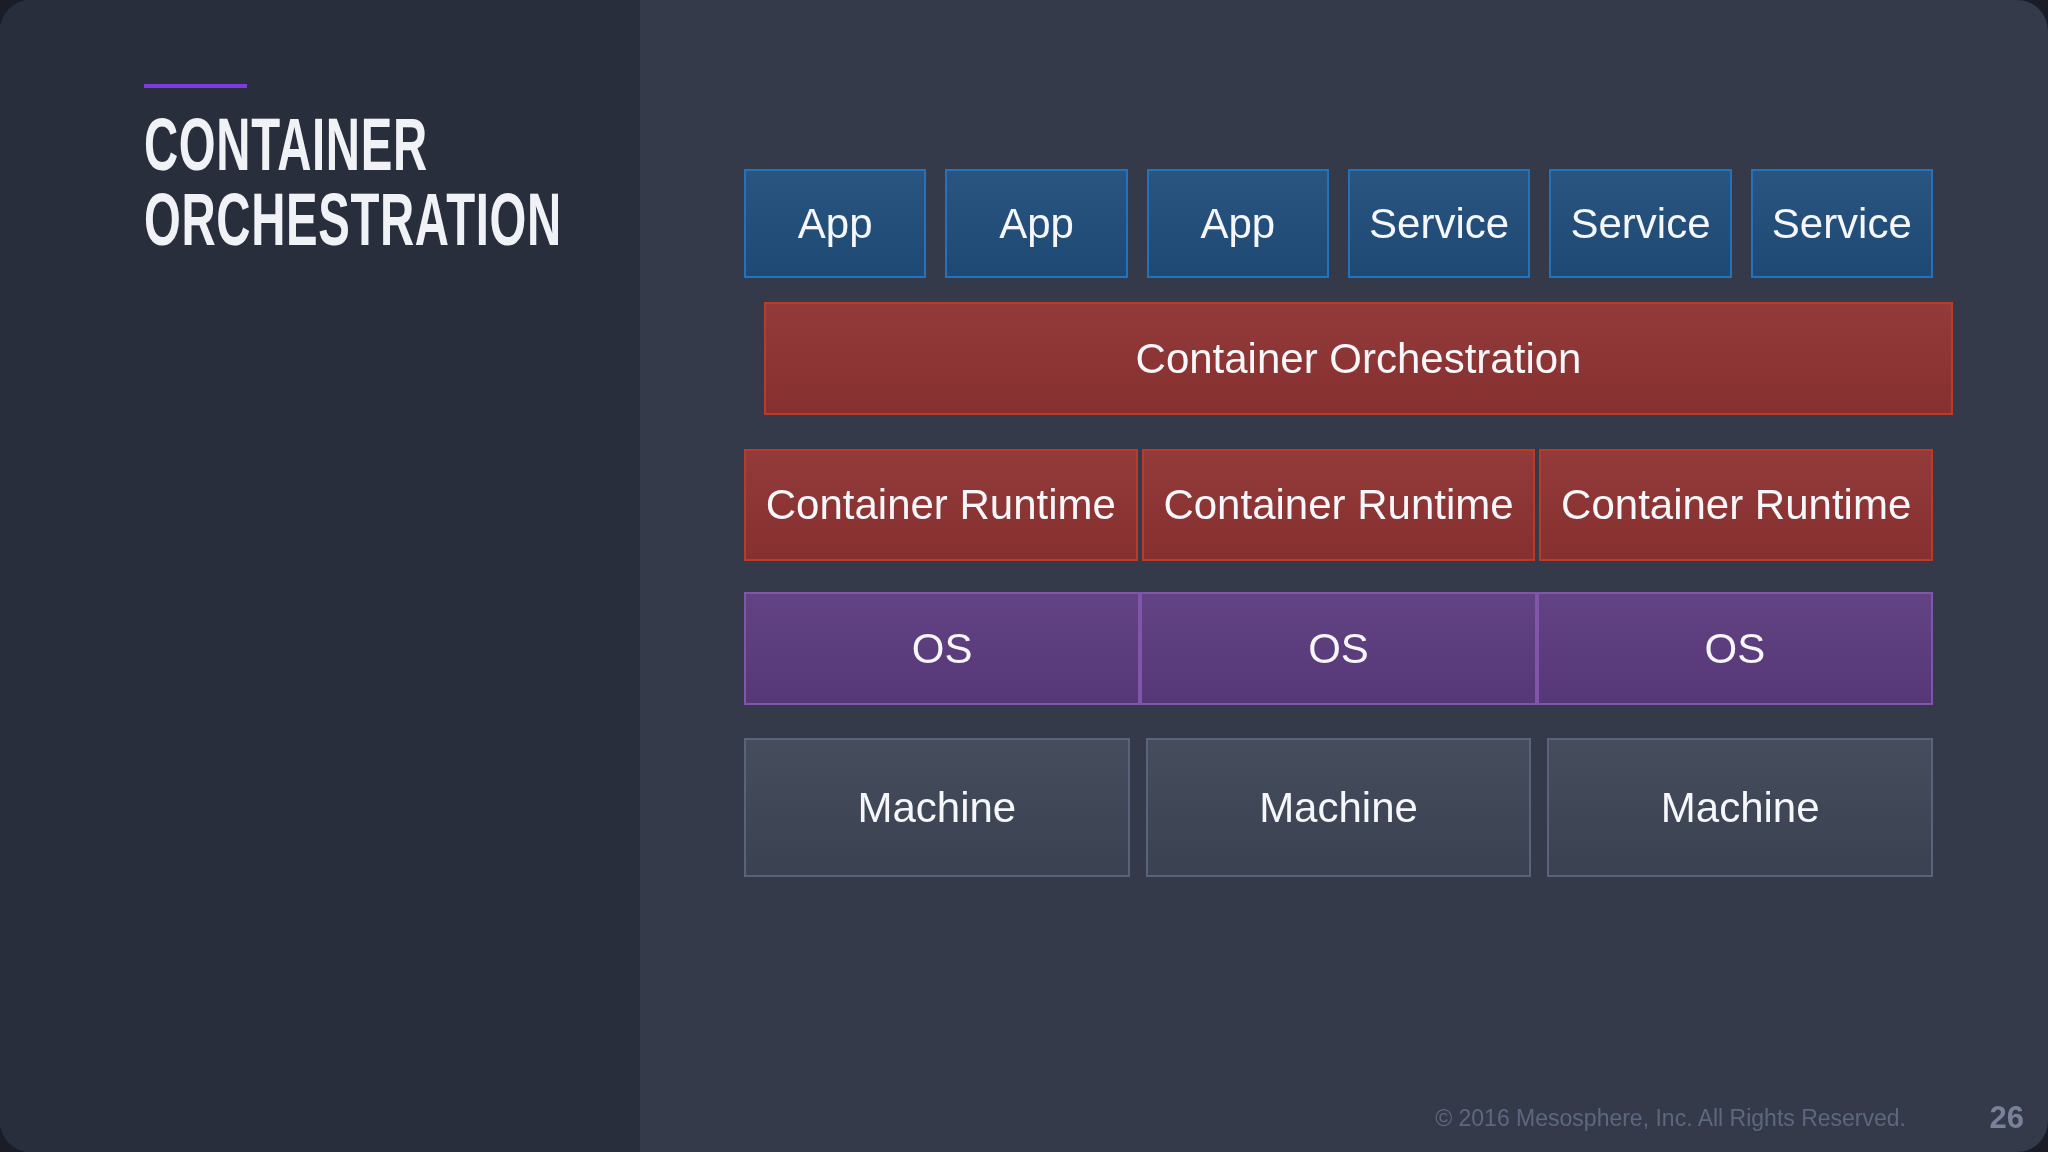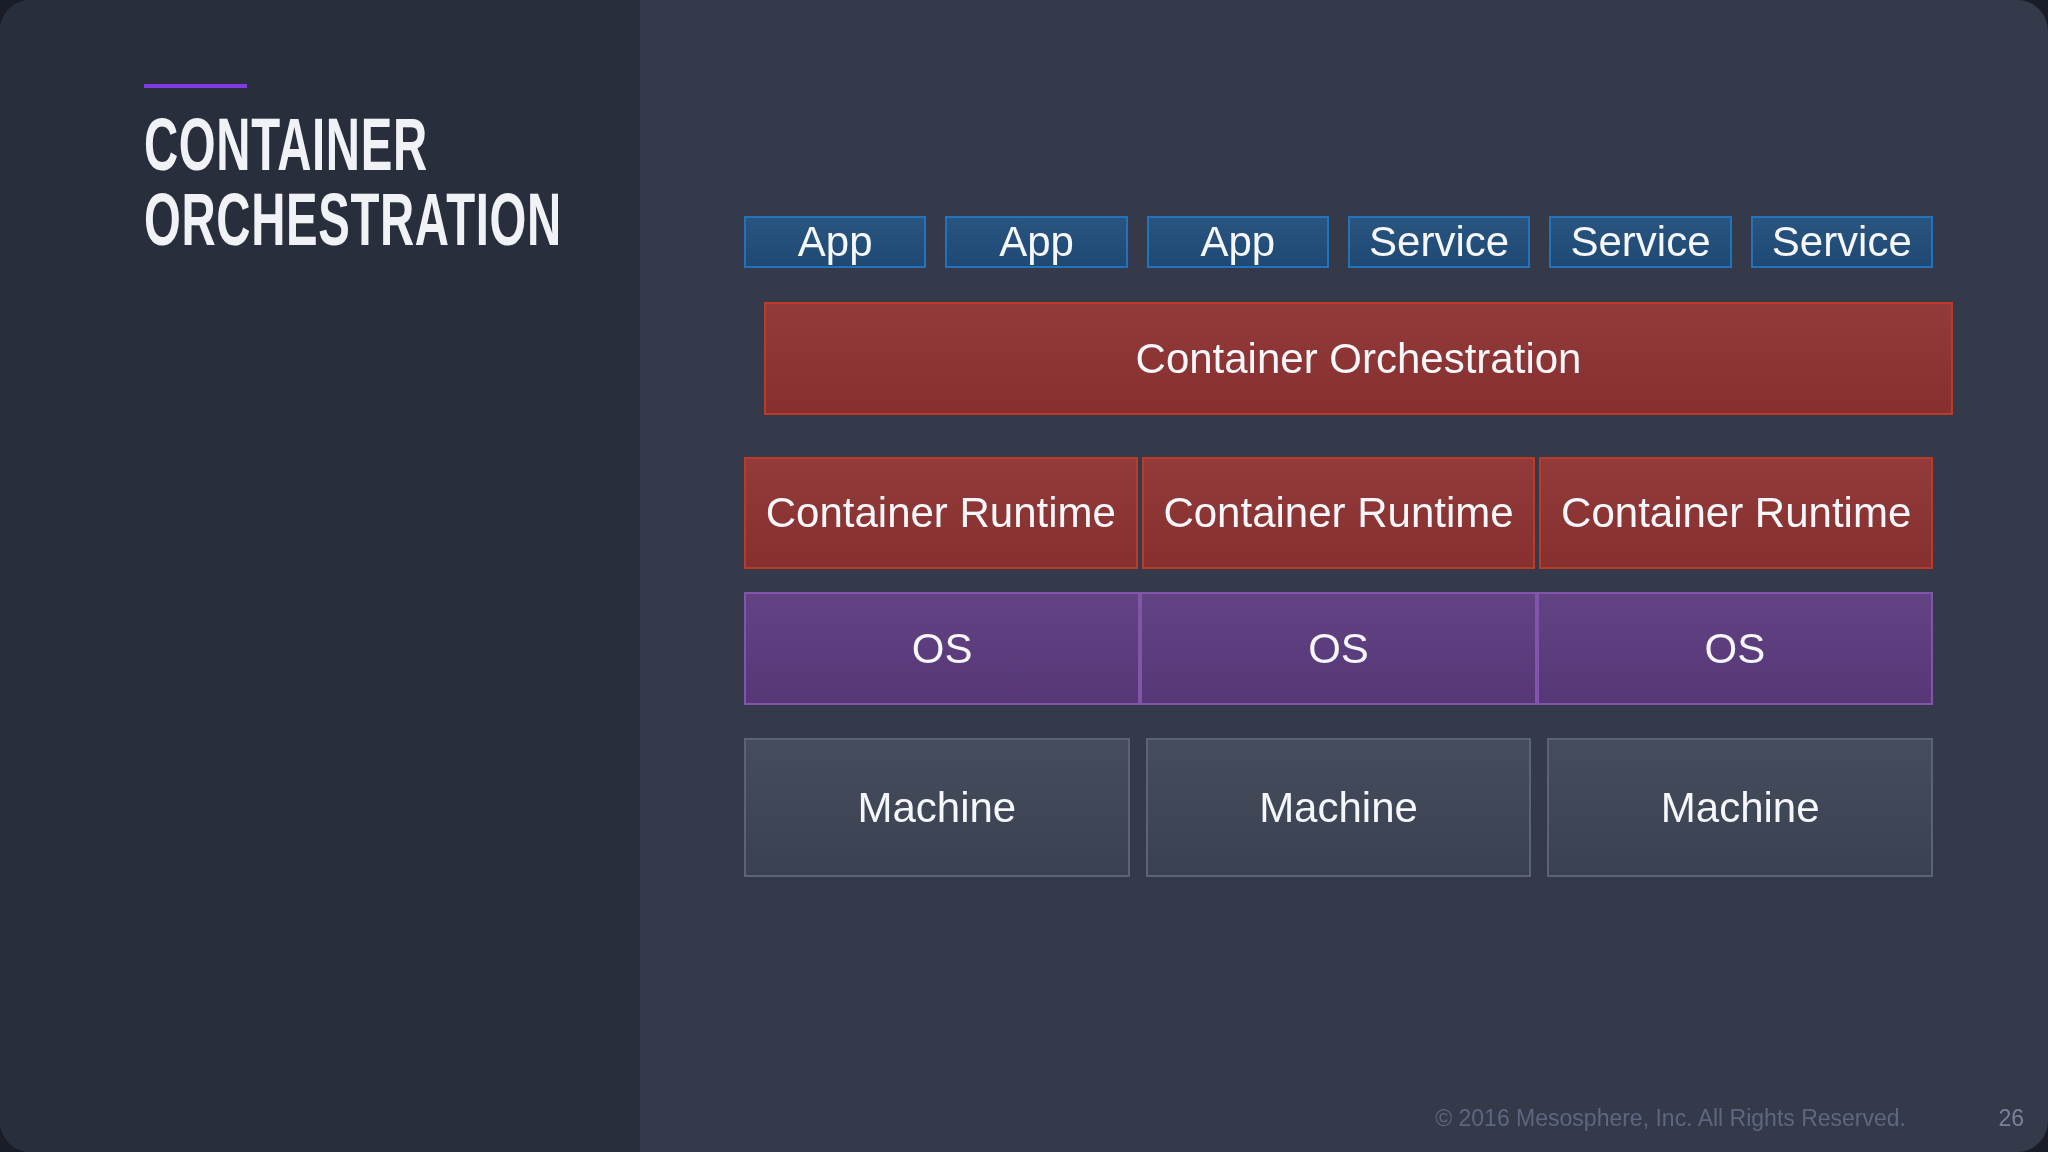--- a/index.html
+++ b/index.html
@@ -42,23 +42,23 @@
   .diagram {
     position: absolute;
     left: 744px; top: 153px;
     width: 1189px; height: 846px;
   }
   .row {
     position: absolute;
     left: 0; width: 100%;
     display: flex;
   }
-  .row-1 { top: 6px;     height: 109px; gap: 19px; align-items: flex-end; }
+  .row-1 { top: 16px;     height: 109px; gap: 19px; }
   .row-2 { top: 149px; height: 113px; padding-left: 20px; }
-  .row-3 { top: 304px; height: 112px; gap: 4px; }
+  .row-3 { top: 296px; height: 112px; gap: 4px; }
   .row-4 { top: 439px; height: 113px; }
   .row-5 { top: 585px; height: 139px; gap: 16px; }
   .row-6 { top: 730px; height: 115px; }
 
   .box {
     flex: 1;
     display: flex;
     align-items: center;
     justify-content: center;
     font-size: 42px;
@@ -76,23 +76,23 @@
   .copyright {
     position: absolute;
     top: 1104px; right: 142px;
     font-size: 23px;
     line-height: 28px;
     color: #5d6780;
   }
   .page-number {
     position: absolute;
     top: 1104px; right: 24px;
-    font-size: 23px;
+    font-size: 31px;
     line-height: 28px;
-    font-weight: 400;
+    font-weight: 700;
     color: #79829a;
   }
 </style>
 </head>
 <body>
 
 <div class="slide">
 
   <div class="left-panel">
     <div class="accent-line"></div>

